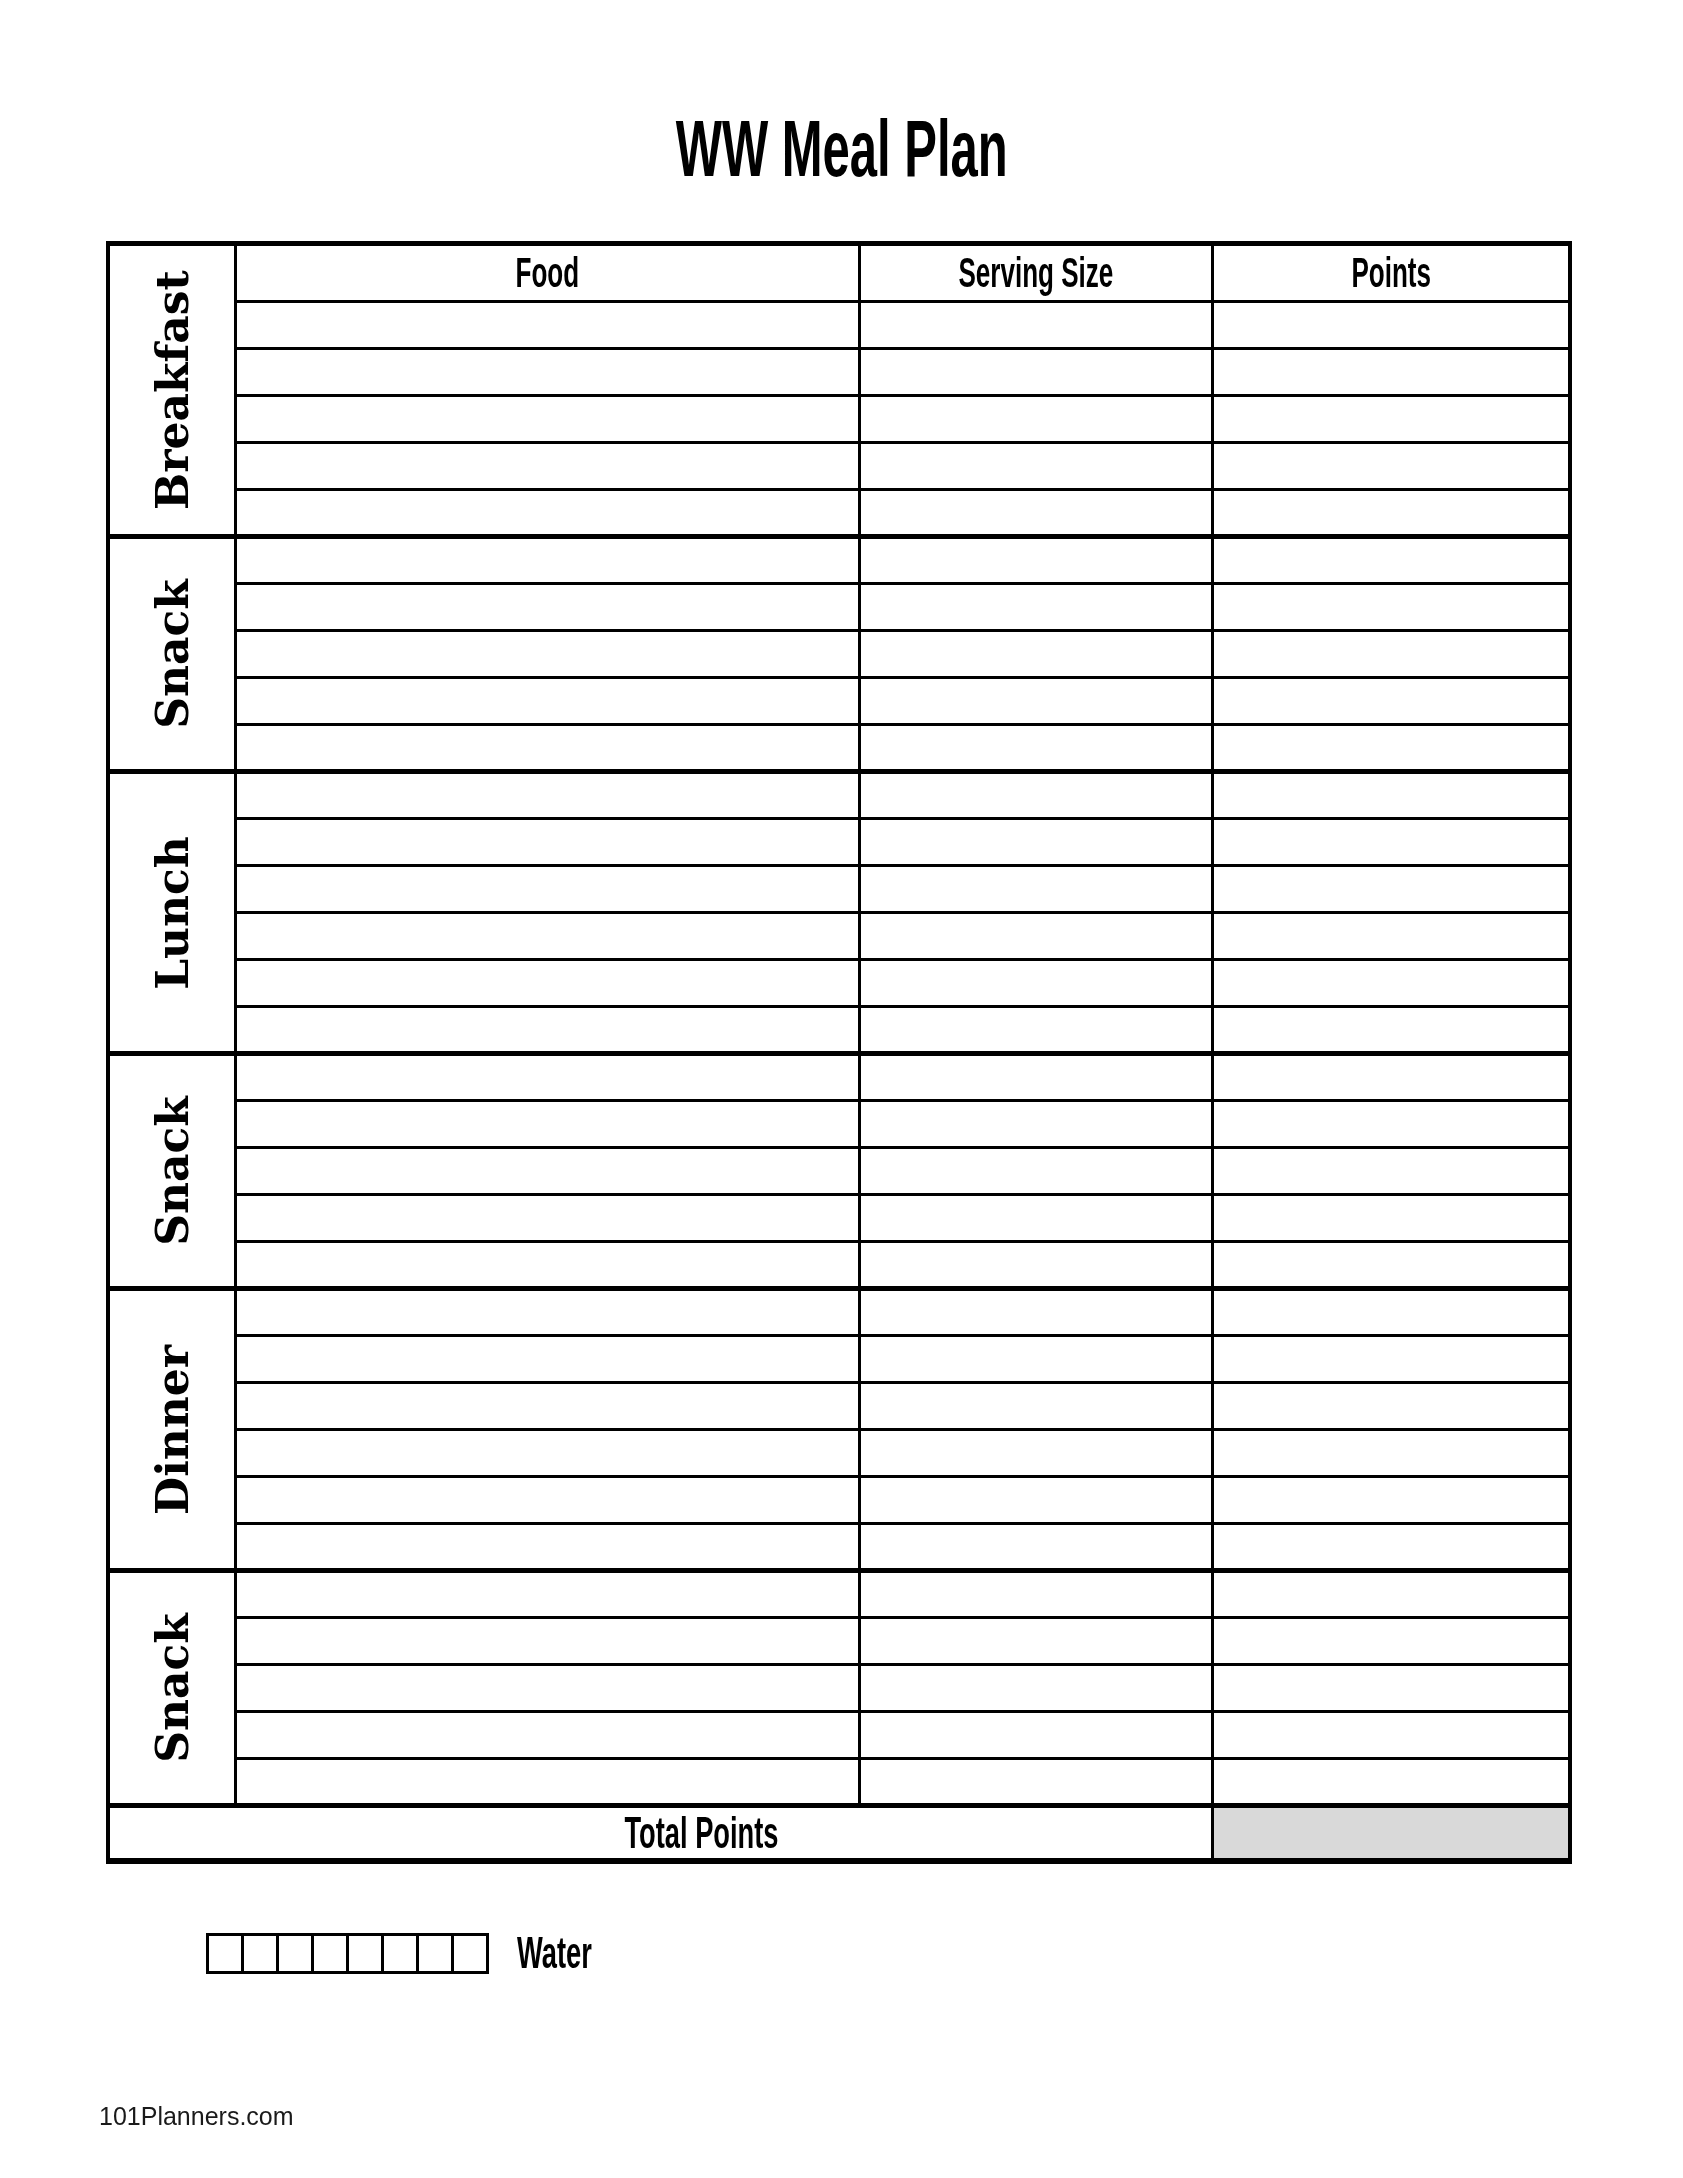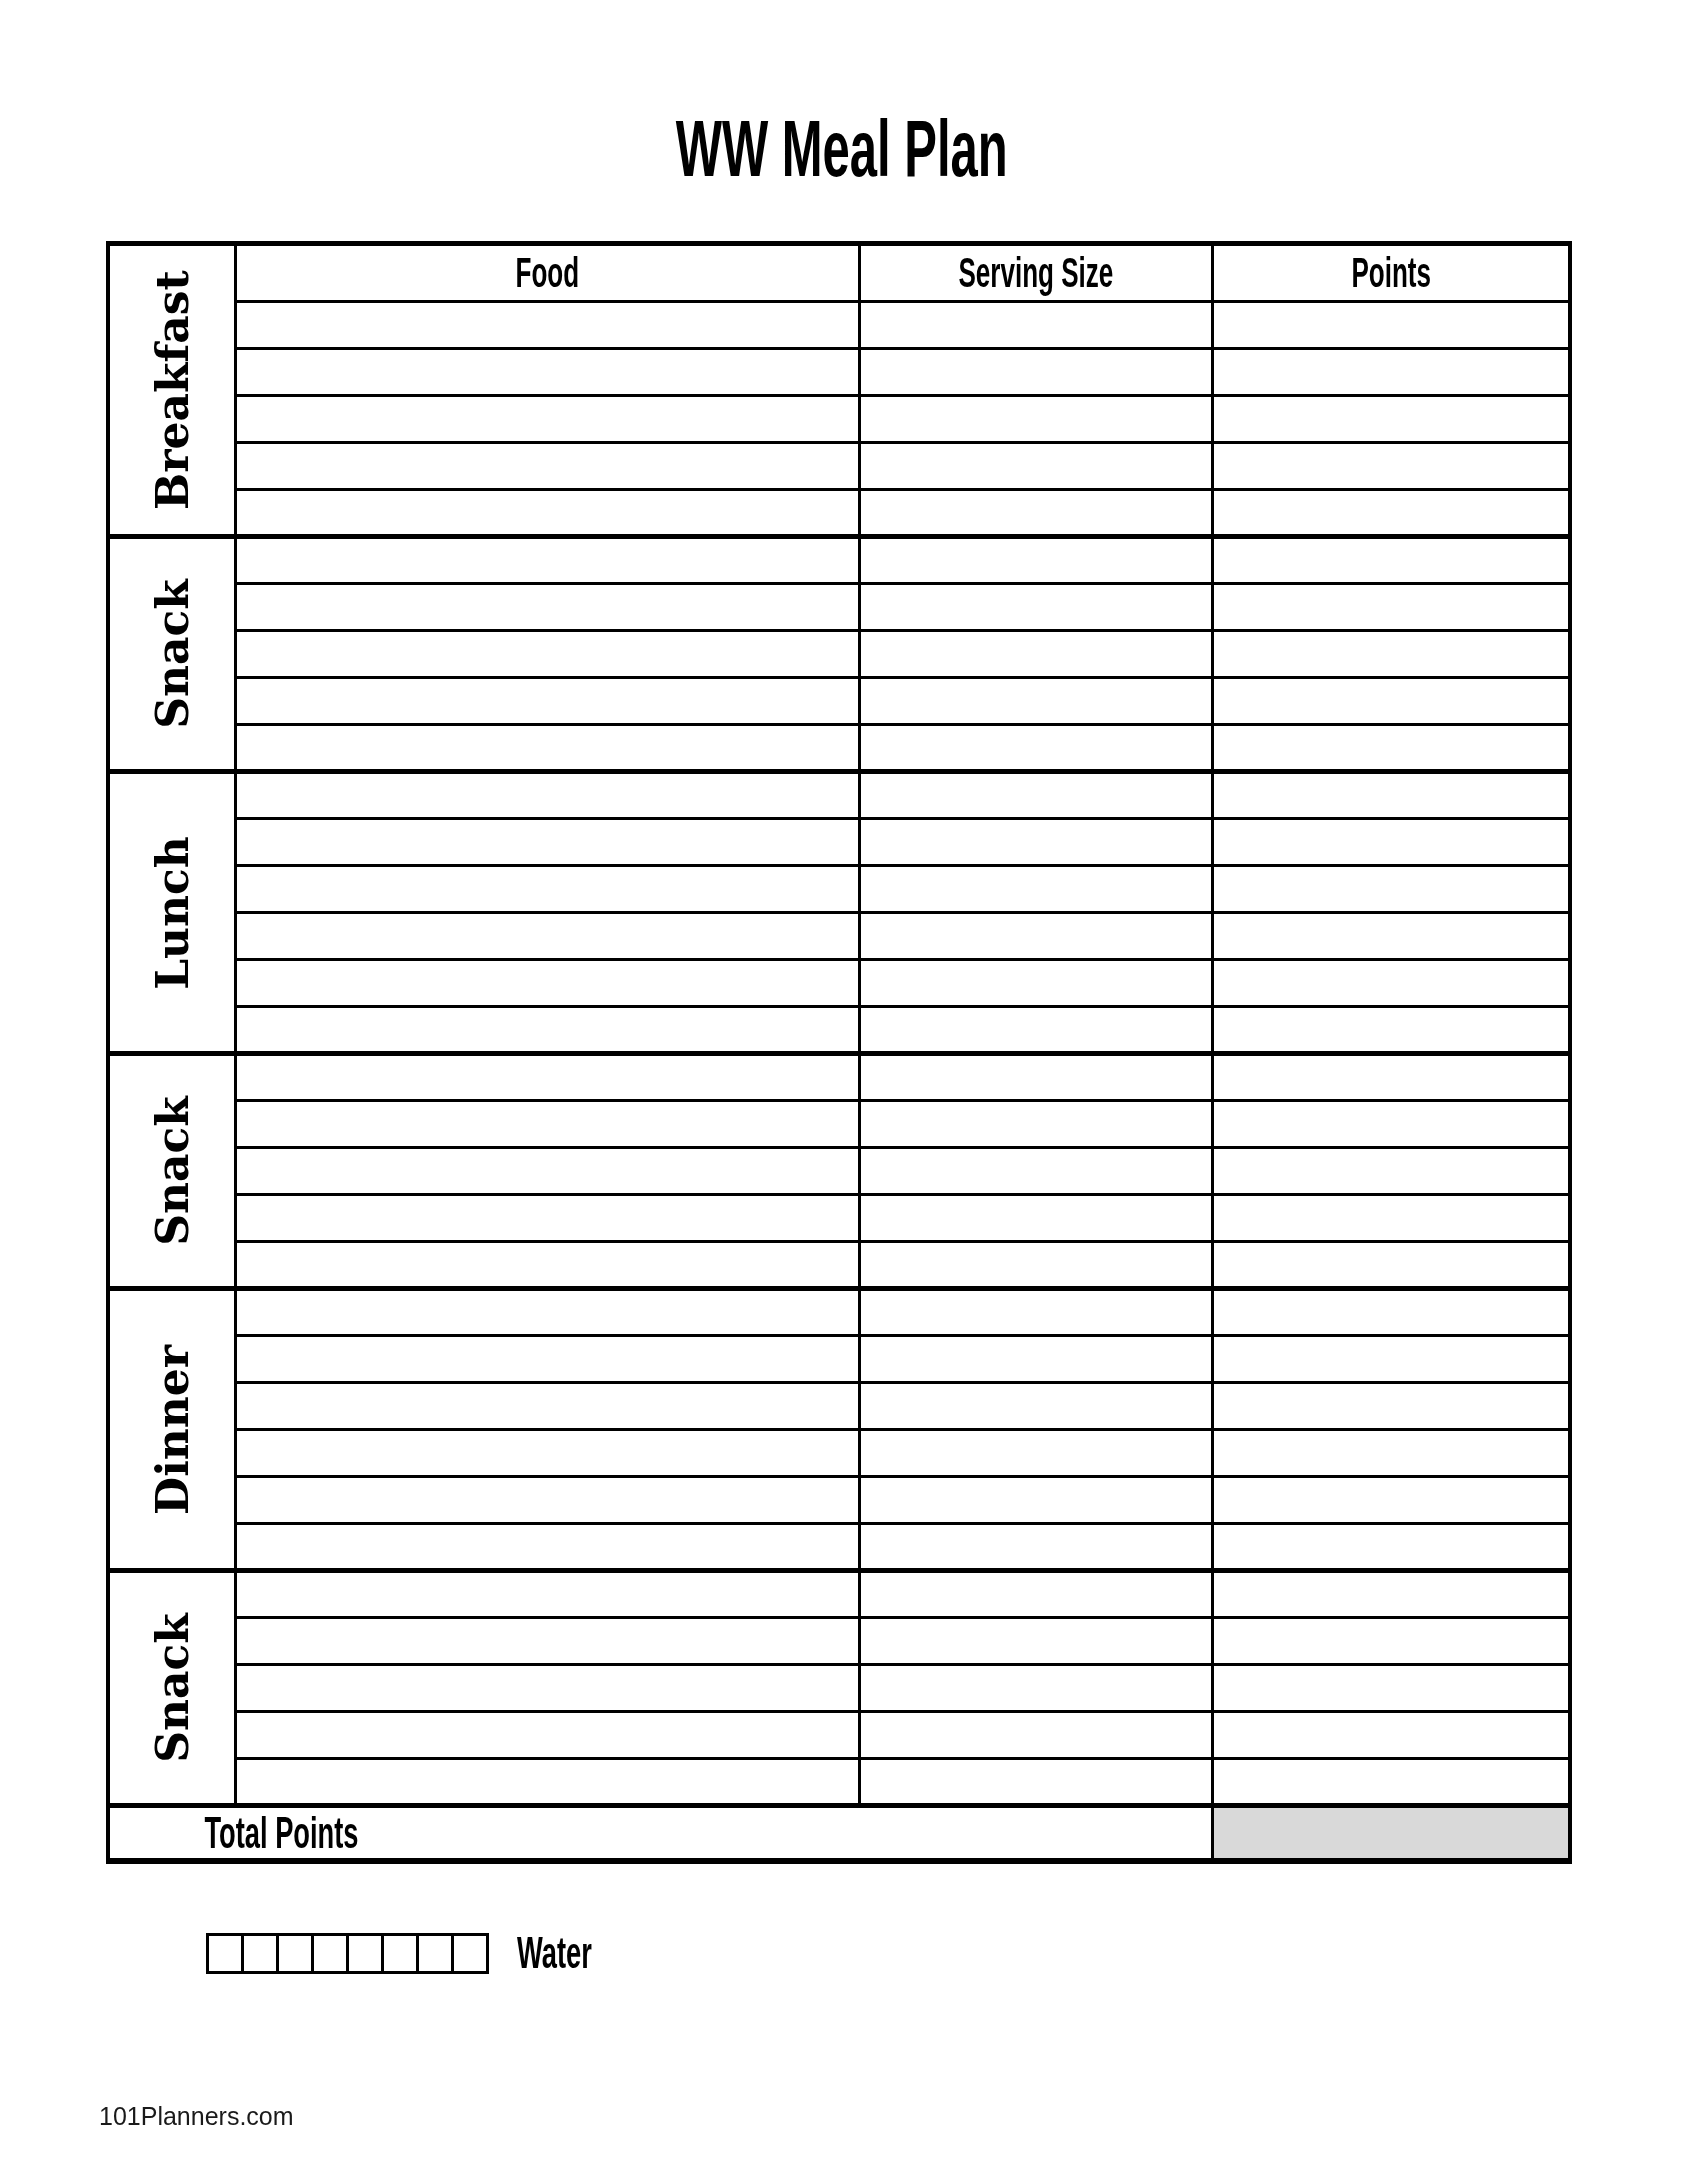--- a/index.html
+++ b/index.html
@@ -65,21 +65,21 @@
     transform: translate(-50%, -50%) rotate(-90deg);
     font-family: "DejaVu Serif", "Liberation Serif", serif;
     font-weight: bold;
     font-size: 44px;
     letter-spacing: 0px;
     white-space: nowrap;
     color: #000;
   }
 
   .total-label-cell {
-    text-align: left;
+    text-align: center;
     vertical-align: middle;
     padding-right: 12px !important;
   }
   .total-label-cell .cond {
     font-size: 44px;
     transform-origin: right center;
   }
   .total-value-cell { background: #d9d9d9; }
 
   .water {

